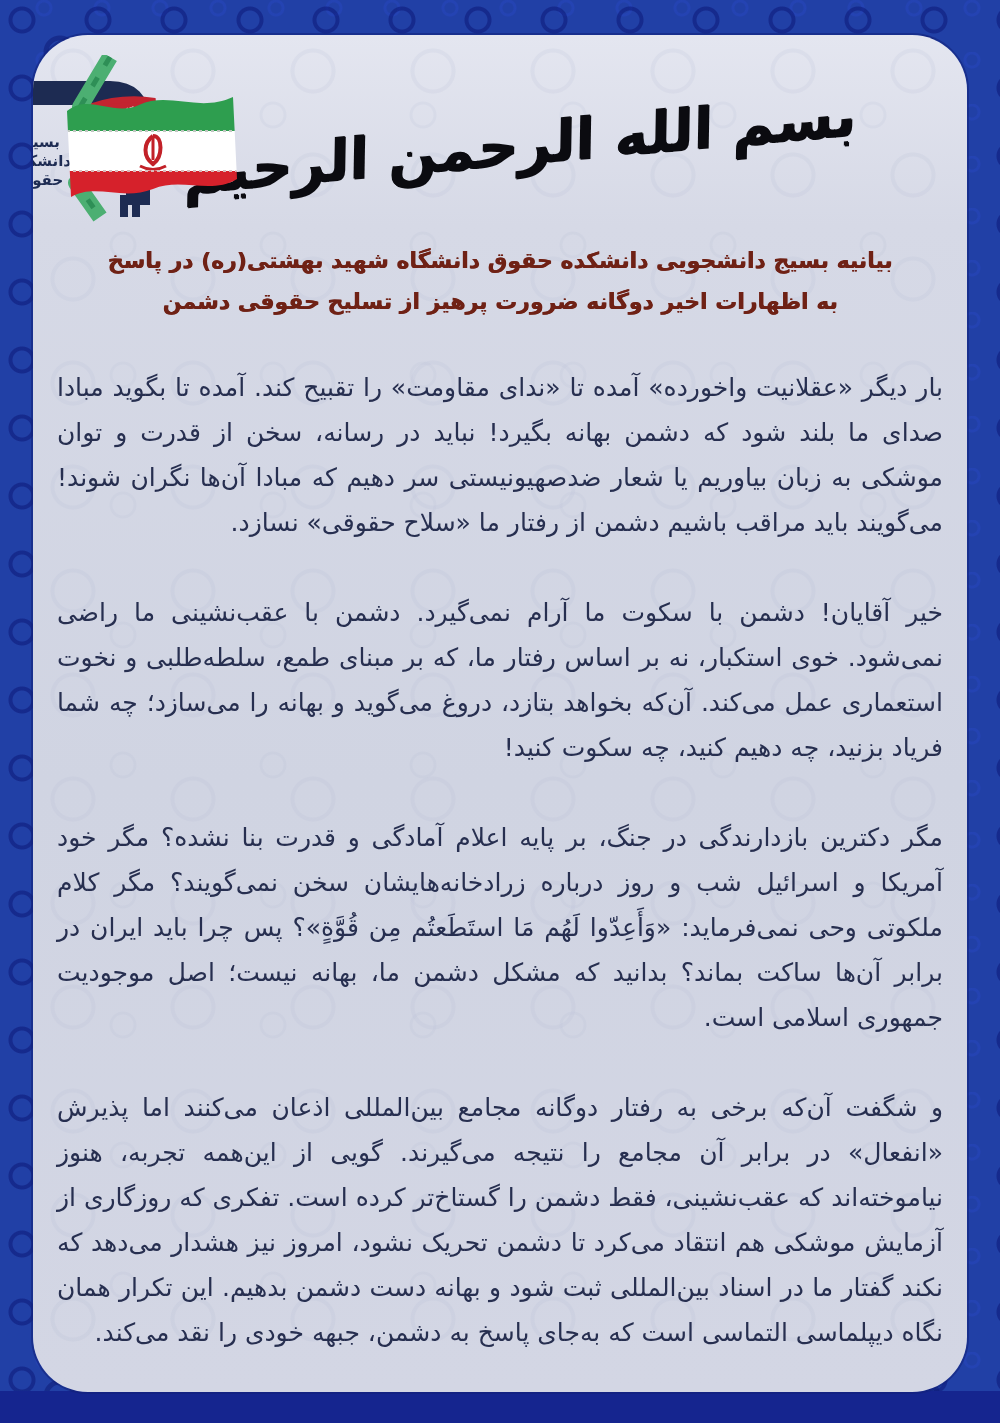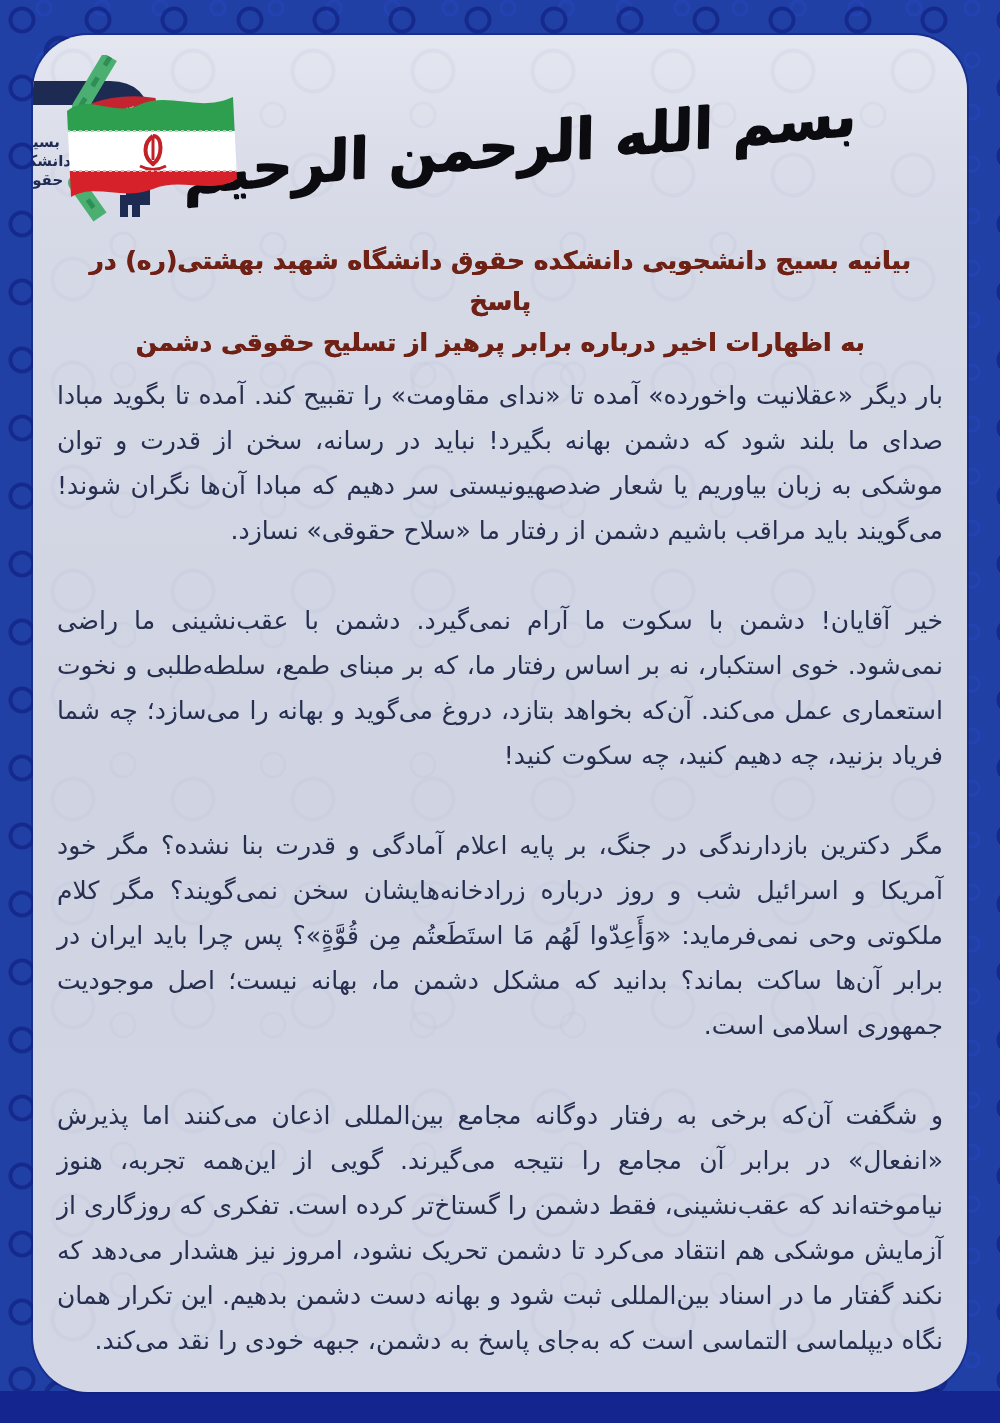--- a/index.html
+++ b/index.html
@@ -55,31 +55,31 @@
     direction:rtl;color:#0b0b10;
     font-size:57px;font-weight:bold;white-space:nowrap;
     transform:rotate(-5deg) skewX(-6deg);
     text-shadow:1px 1px 0 #0b0b10;
   }
   .flag-wrap{position:absolute;left:8px;top:30px;width:180px;height:135px;}
   
   .title{
     position:absolute;left:40px;right:40px;top:205px;
     text-align:center;direction:rtl;color:#6f2115;
-    font-weight:bold;font-size:25px;line-height:41px;
+    font-weight:bold;font-size:22px;line-height:41px;
     text-shadow:.6px 0 0 #6f2115;
   }
   
   .body-text{
     position:absolute;right:24px;left:24px;top:322px;bottom:20px;
     direction:rtl;color:#272f50;
     font-size:25px;line-height:45px;
   }
   .body-text p{
-    margin:16px 0 45px 0;
+    margin:8px 0 45px 0;
     text-align:justify;
   }
   .body-text p:last-child{margin-bottom:0;}
 </style>
 </head>
 <body>
 
 <div class="frame"></div>
 <div class="bottom-band"></div>
 
@@ -133,21 +133,21 @@
 
           <path d="M0 48 h180" stroke="#bfc8c0" stroke-width="2" stroke-dasharray="3 3"></path>
           <path d="M0 88 h180" stroke="#d8b9b9" stroke-width="2" stroke-dasharray="3 3"></path>
         </g>
       </svg>
     </div>
   </div>
 
   <div class="title">
     <div>بیانیه بسیج دانشجویی دانشکده حقوق دانشگاه شهید بهشتی(ره) در پاسخ</div>
-    <div>به اظهارات اخیر درباره برابر پرهیز از تسلیح حقوقی دشمن</div>
+    <div>به اظهارات اخیر دوگانه ضرورت پرهیز از تسلیح حقوقی دشمن</div>
   </div>
 
   <div class="body-text">
     <p>بار دیگر «عقلانیت واخورده» آمده تا «ندای مقاومت» را تقبیح کند. آمده تا بگوید مبادا صدای ما بلند شود که دشمن بهانه بگیرد! نباید در رسانه، سخن از قدرت و توان موشکی به زبان بیاوریم یا شعار ضدصهیونیستی سر دهیم که مبادا آن‌ها نگران شوند! می‌گویند باید مراقب باشیم دشمن از رفتار ما «سلاح حقوقی» نسازد.</p>
     <p>خیر آقایان! دشمن با سکوت ما آرام نمی‌گیرد. دشمن با عقب‌نشینی ما راضی نمی‌شود. خوی استکبار، نه بر اساس رفتار ما، که بر مبنای طمع، سلطه‌طلبی و نخوت استعماری عمل می‌کند. آن‌که بخواهد بتازد، دروغ می‌گوید و بهانه را می‌سازد؛ چه شما فریاد بزنید، چه دهیم کنید، چه سکوت کنید!</p>
     <p>مگر دکترین بازدارندگی در جنگ، بر پایه اعلام آمادگی و قدرت بنا نشده؟ مگر خود آمریکا و اسرائیل شب و روز درباره زرادخانه‌هایشان سخن نمی‌گویند؟ مگر کلام ملکوتی وحی نمی‌فرماید: «وَأَعِدّوا لَهُم مَا استَطَعتُم مِن قُوَّةٍ»؟ پس چرا باید ایران در برابر آن‌ها ساکت بماند؟ بدانید که مشکل دشمن ما، بهانه نیست؛ اصل موجودیت جمهوری اسلامی است.</p>
     <p>و شگفت آن‌که برخی به رفتار دوگانه مجامع بین‌المللی اذعان می‌کنند اما پذیرش «انفعال» در برابر آن مجامع را نتیجه می‌گیرند. گویی از این‌همه تجربه، هنوز نیاموخته‌اند که عقب‌نشینی، فقط دشمن را گستاخ‌تر کرده است. تفکری که روزگاری از آزمایش موشکی هم انتقاد می‌کرد تا دشمن تحریک نشود، امروز نیز هشدار می‌دهد که نکند گفتار ما در اسناد بین‌المللی ثبت شود و بهانه دست دشمن بدهیم. این تکرار همان نگاه دیپلماسی التماسی است که به‌جای پاسخ به دشمن، جبهه خودی را نقد می‌کند.</p>
   </div>
 
 </div>

